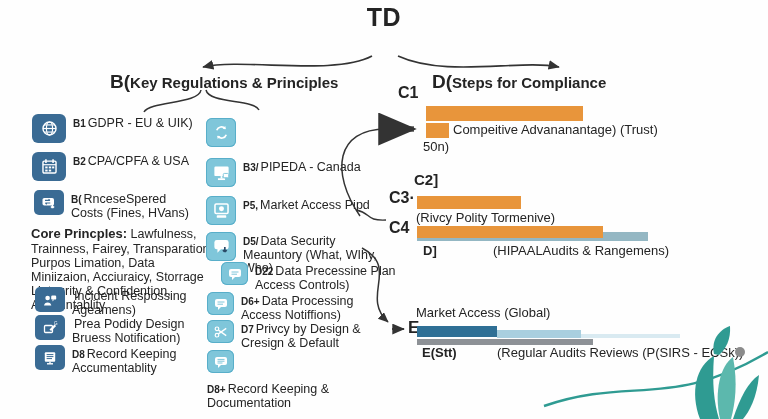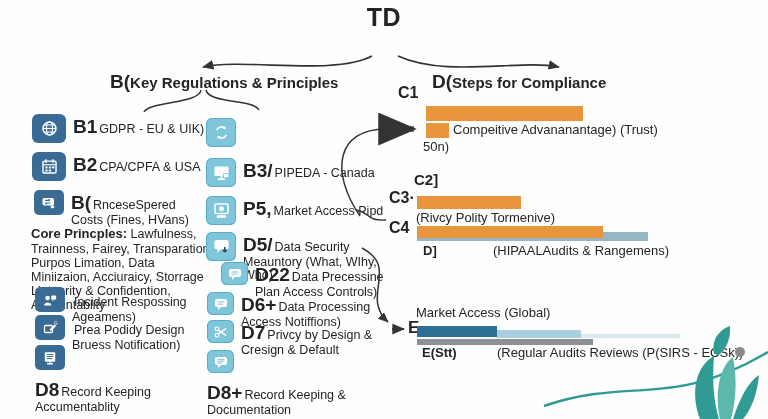--- a/index.html
+++ b/index.html
@@ -12,21 +12,21 @@
   .heading::first-letter{font-size:19px;}
   .row{position:absolute;display:flex;align-items:flex-start;gap:7px;}
   .ic{display:flex;align-items:center;justify-content:center;border-radius:6px;flex:0 0 auto;}
   .ic.dark{background:#3a6b94;width:34px;height:29px;}
   .ic.dark.sm{width:30px;height:25px;border-radius:5px;}
   .ic.teal{background:#7fc6da;width:30px;height:29px;box-shadow:inset 0 0 0 1px #58aec9;}
   .ic.teal.sm{width:27px;height:23px;}
   .ic svg{width:19px;height:19px;}
   .ic.sm svg{width:16px;height:16px;}
   .txt{font-size:12.5px;line-height:1.08;padding-top:3px;max-width:152px;}
-  .txt b{font-size:19px;padding-right:2px;margin-top:40px;}
+  .txt b{font-size:10px;padding-right:2px;margin-top:40px;}
   .core{font-size:12.5px;line-height:1.13;width:186px;}
   .core b{font-size:13px;}
   .bar{position:absolute;}
   .rlabel{position:absolute;font-weight:bold;font-size:16px;}
   .rcap{position:absolute;font-size:13px;white-space:nowrap;}
   svg.overlay{position:absolute;left:0;top:0;pointer-events:none;}
 </style>
 </head>
 <body>
 
@@ -99,21 +99,21 @@
     <span class="ic dark sm">
       <svg viewBox="0 0 16 16">
           <rect x="2.5" y="5.5" width="8" height="7" rx="1" fill="none" stroke="#fff" stroke-width="1.3"></rect>
           <path d="M7.5,9.5 l5,-5 l1.6,1.6 l-5,5 z" fill="#fff"></path>
           <text x="12" y="4.6" font-size="4.6" fill="#fff" font-family="Liberation Sans, sans-serif">G</text>
         </svg>
     </span>
     <span class="txt" style="max-width:130px;"><b></b><span>Prea Podidy Design Bruess Notification)</span></span>
   </div>
 
-  <div class="row" style="left:35px;top:345px;flex-direction:column;">
+  <div class="row" style="left:35px;top:345px;">
     <span class="ic dark sm">
       <svg viewBox="0 0 16 16">
           <rect x="2.8" y="2.2" width="10.4" height="9.6" rx="1" fill="#fff"></rect>
           <line x1="4.6" y1="4.6" x2="11.4" y2="4.6" stroke="#3a6b94" stroke-width="1"></line>
           <line x1="4.6" y1="6.6" x2="11.4" y2="6.6" stroke="#3a6b94" stroke-width="1"></line>
           <line x1="4.6" y1="8.6" x2="10" y2="8.6" stroke="#3a6b94" stroke-width="1"></line>
           <line x1="8" y1="11.8" x2="8" y2="13.4" stroke="#fff" stroke-width="1.4"></line>
           <line x1="5" y1="13.8" x2="11" y2="13.8" stroke="#fff" stroke-width="1.4"></line>
         </svg>
     </span>

